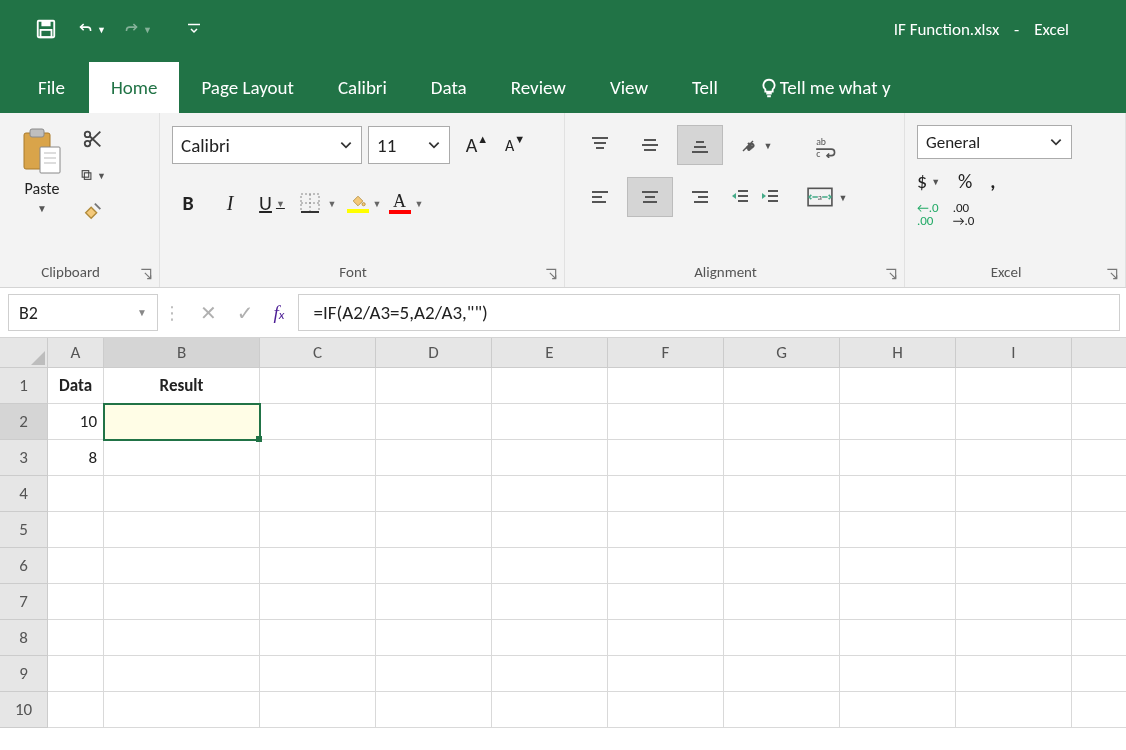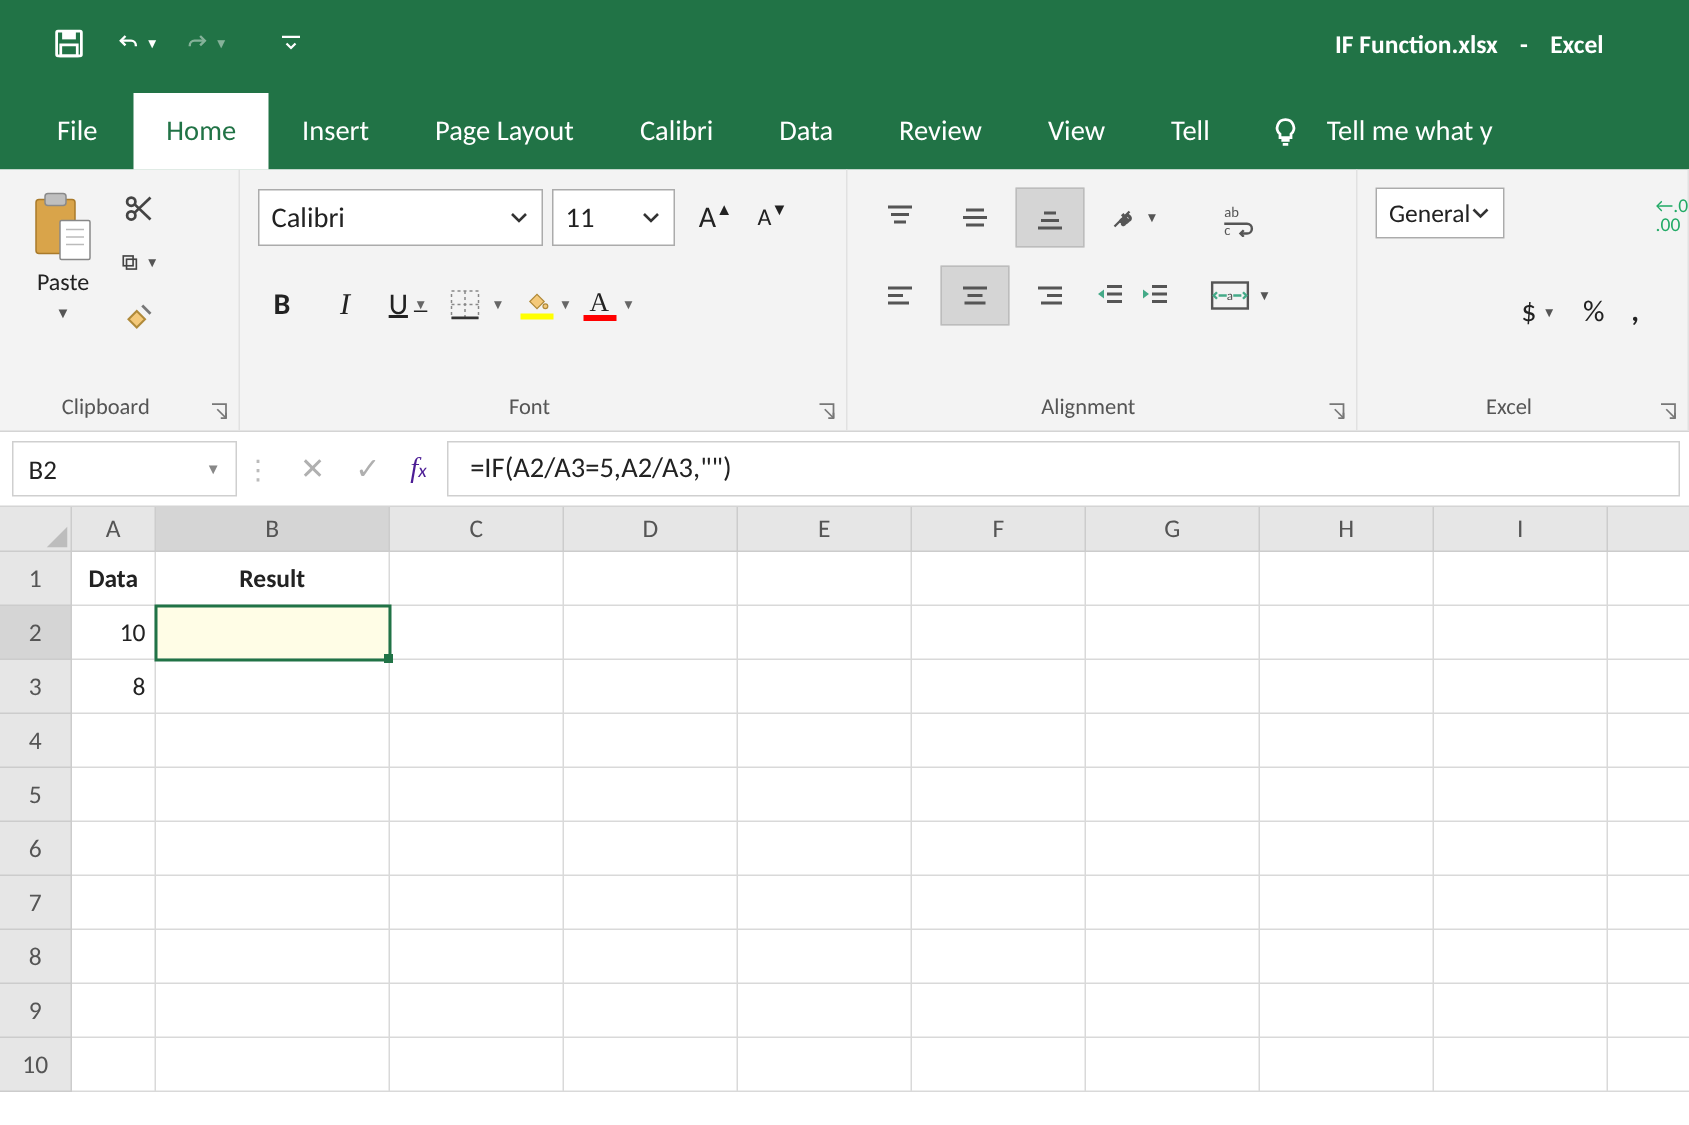--- a/index.html
+++ b/index.html
@@ -4,28 +4,28 @@
 <style>
   * { box-sizing: border-box; margin: 0; padding: 0; font-family: "Segoe UI", Calibri, Arial, sans-serif; }
   body { width: 1126px; height: 750px; overflow: hidden; background: #fff; font-size: 14px; color: #222; }
 
   
   .titlebar { height: 58px; background: #217346; display: flex; align-items: center; color: #fff; position: relative; }
   .qat { display: flex; align-items: center; gap: 18px; padding-left: 32px; }
   .qat .qicon { width: 28px; height: 28px; display: flex; align-items: center; justify-content: center; cursor: pointer; }
   .qat .disabled { opacity: 0.45; cursor: default; }
   .title-wrap { position:absolute; left:0; right:0; text-align:center; font-size:17px; pointer-events:none;}
-  .title-wrap span { margin:0 3px;font-weight:bold;}
+  .title-wrap span { margin:0 3px;}
 
   
   .tabs { height: 55px; background: #217346; display: flex; align-items: flex-end; padding-left: 24px; gap: 0; }
   .tab { padding: 14px 22px 14px 22px; color: #fff; font-size: 19px; cursor: pointer; position: relative; }
   .tab.file { padding-left:14px; padding-right:24px;}
   .tab.active { background: #fff; color: #217346; }
-  .tell-me { display:flex; align-items:center; gap:16px; color:#fff; font-size:19px; padding:14px 0 14px 18px;}
+  .tell-me { display:flex; align-items:center; gap:0; color:#fff; font-size:19px; padding:14px 0 14px 18px;}
   .bulb { width:22px; height:22px; }
 
   
   .ribbon { height: 175px; background: #f3f3f3; border-bottom: 1px solid #d4d4d4; display: flex; }
   .group { border-right: 1px solid #e1e1e1; padding: 10px 12px 4px 12px; display: flex; flex-direction: column; position:relative;}
   .group-label { text-align: center; font-size: 15px; color: #555; padding: 6px 0 4px 0; position:absolute; bottom:2px; left:0; right:18px;}
   .group-body { flex:1; display:flex; }
   .dlaunch { position:absolute; right:6px; bottom:6px; width:14px; height:14px; cursor:pointer;}
   .dlaunch svg { width:14px; height:14px; }
 
@@ -138,21 +138,20 @@
   <div class="title-wrap" style="left:auto; right:54px; text-align:right; width:auto; transform:none;">
     <span>IF Function.xlsx</span>
     <span style="margin:0 8px;">-</span>
     <span>Excel</span>
   </div>
 </div>
 
 <div class="tabs">
   <div class="tab file">File</div>
   <div class="tab active">Home</div>
-  <div class="tab">Insert</div>
   <div class="tab">Page Layout</div>
   <div class="tab">Calibri</div>
   <div class="tab">Data</div>
   <div class="tab">Review</div>
   <div class="tab">View</div>
   <div class="tab">Tell</div>
   <div class="tell-me">
     <svg class="bulb" viewBox="0 0 24 24" fill="none" stroke="#fff" stroke-width="2">
         <path d="M9 18h6M10 21h4M12 3a6 6 0 00-4 10.5V16h8v-2.5A6 6 0 0012 3z"></path>
       </svg>
@@ -368,21 +367,21 @@
     </div>
     <div class="group-label">Alignment</div>
     <div class="dlaunch"><svg viewBox="0 0 12 12">
           <path d="M2 2h8v8" fill="none" stroke="#777"></path>
           <path d="M5 5l5 5" stroke="#777"></path>
           <path d="M10 7v3h-3" fill="none" stroke="#777"></path>
         </svg></div>
   </div>
 
   <div class="group g-number">
-    <div class="group-body" style="flex-direction:row;gap:11px;">
+    <div class="group-body" style="flex-direction:column;">
       <div class="num-format">
         <span>General</span>
         <svg class="chev" viewBox="0 0 12 12">
             <path d="M2 4l4 4 4-4" fill="none" stroke="#333" stroke-width="1.5"></path>
           </svg>
       </div>
       <div class="num-row">
         <div class="num-btn">
             <span>$</span>
             <span class="dd-tiny">▼</span>

